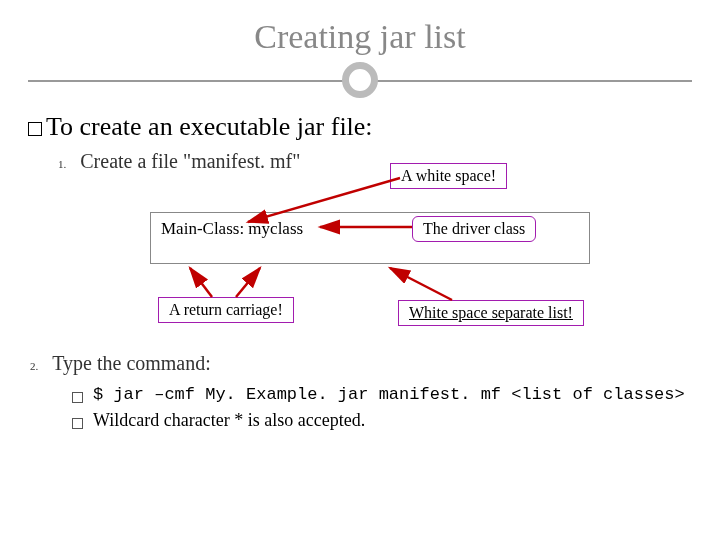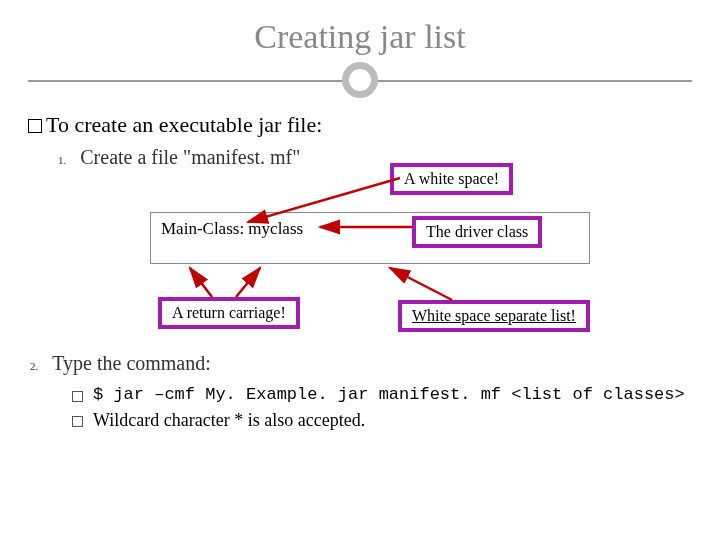--- a/index.html
+++ b/index.html
@@ -42,21 +42,21 @@
     top: 0;
     left: 50%;
     transform: translateX(-50%);
     width: 36px;
     height: 36px;
     border: 7px solid #bbb;
     border-radius: 50%;
     background: #fff;
   }
   .bullet-line {
-    font-size: 22px;
+    font-size: 26px;
     color: #000;
     margin-bottom: 8px;
   }
   .square-bullet {
     display: inline-block;
     width: 14px;
     height: 14px;
     border: 1.5px solid #000;
     margin-right: 4px;
     vertical-align: -1px;
@@ -71,21 +71,21 @@
   .step-num {
     font-size: 11px;
     color: #333;
   }
   .step-text {
     font-size: 20px;
     color: #333;
   }
   .callout {
     position: absolute;
-    border: 4px solid #a21caf;
+    border: 1px solid #a21caf;
     background: #fff;
     font-family: 'Times New Roman', serif;
     font-size: 16px;
     padding: 3px 10px;
     color: #000;
   }
   .codebox {
     position: absolute;
     left: 150px;
     top: 212px;
@@ -100,21 +100,21 @@
     color: #000;
   }
   .cmd-section {
     position: absolute;
     top: 352px;
     left: 28px;
     right: 28px;
   }
   .cmd-item {
     display: flex;
-    align-items: flex-start;
+    align-items: center;
     gap: 10px;
     margin-left: 44px;
     margin-bottom: 6px;
     font-size: 18px;
   }
   .cmd-item .sq {
     display: inline-block;
     width: 11px;
     height: 11px;
     border: 1.3px solid #555;
@@ -153,21 +153,21 @@
   </div>
 
   <div class="callout" style="left:390px; top:163px;">
     <span>A white space!</span>
   </div>
 
   <div class="codebox">
     <div>Main-Class: myclass</div>
   </div>
 
-  <div class="callout" style="left:412px; top:216px;">
+  <div class="callout" style="left:412px; top:216px;border-radius:6px;">
     <span>The driver class</span>
   </div>
 
   <div class="callout" style="left:158px; top:297px;">
     <span>A return carriage!</span>
   </div>
 
   <div class="callout" style="left:398px; top:300px;text-decoration:underline;">
     <span>White space separate list!</span>
   </div>

